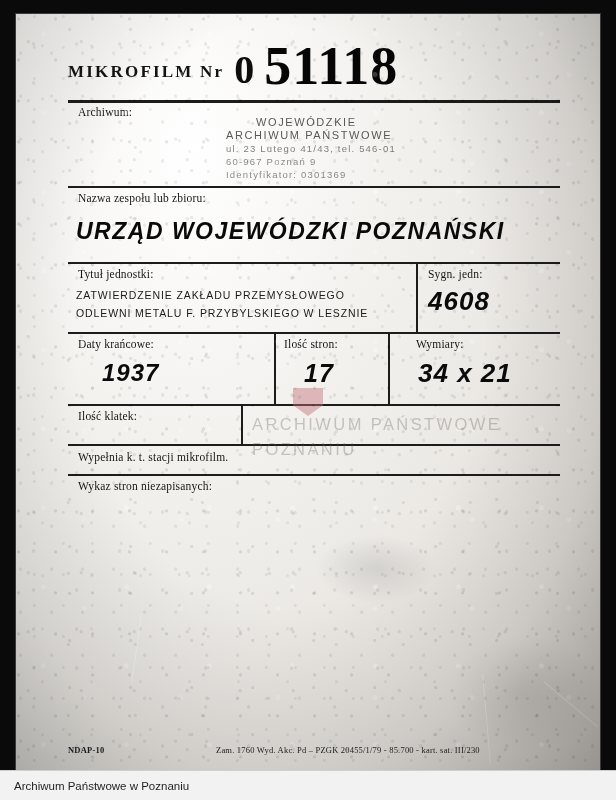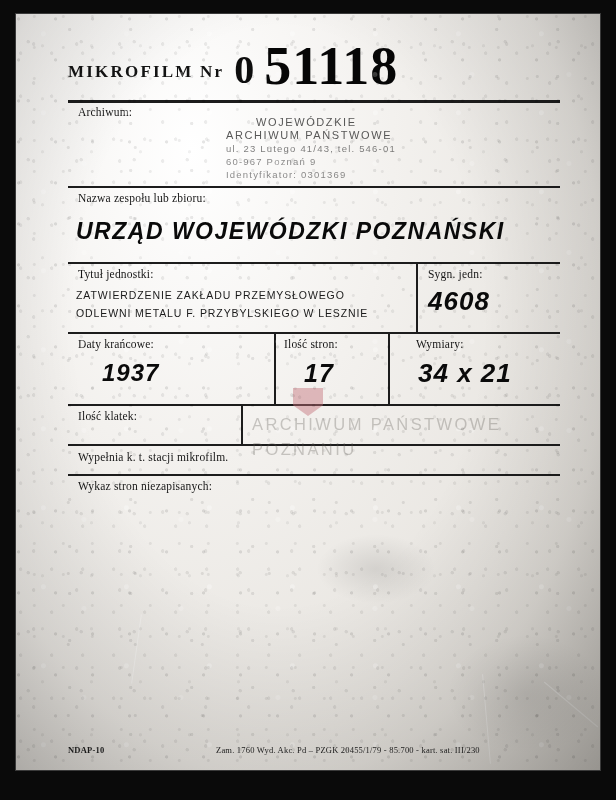--- a/index.html
+++ b/index.html
@@ -269,14 +269,17 @@
     <div class="dark-blob" style="left:300px; top:520px; width:120px; height:70px; background:radial-gradient(ellipse,rgba(0,0,0,.10) 0%,rgba(0,0,0,0) 70%);"></div>
     <div class="dark-blob" style="left:430px; top:620px; width:160px; height:120px; background:radial-gradient(ellipse,rgba(0,0,0,.08) 0%,rgba(0,0,0,0) 70%);"></div>
     <div class="scratch" style="left:120px; top:600px; width:1px; height:70px; transform:rotate(8deg);"></div>
     <div class="scratch" style="left:470px; top:660px; width:1px; height:90px; transform:rotate(-5deg);"></div>
     <div class="scratch" style="left:520px; top:690px; width:70px; height:1px; transform:rotate(40deg);"></div>
 
     <div id="grain"></div>
     <div id="vignette"></div>
   </div>
 
+  <div id="caption">
+    <span>Archiwum Państwowe w Poznaniu</span>
+  </div>
 
 </div>
 
 </body></html>

